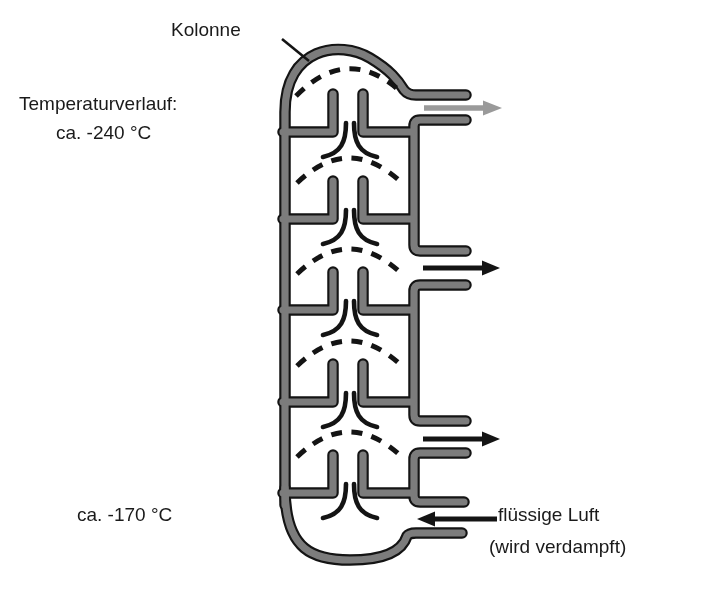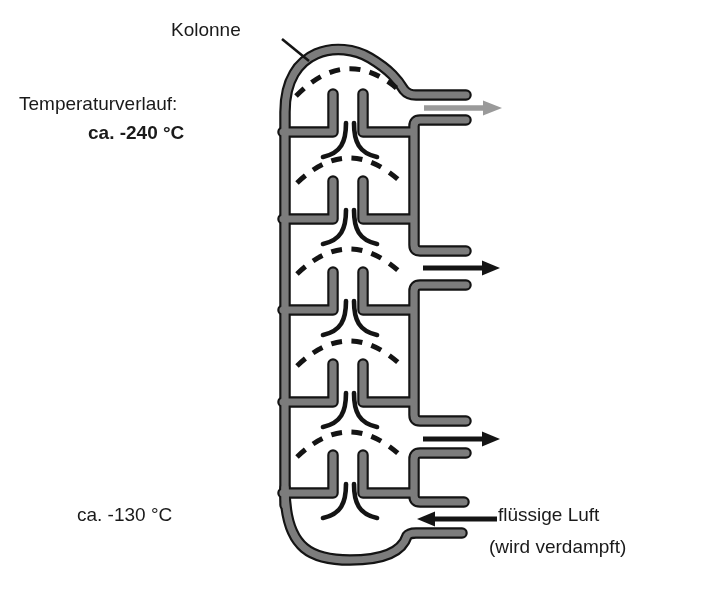--- a/index.html
+++ b/index.html
@@ -138,21 +138,21 @@
       <polygon class="head-black" points="435,511.5 417,519 435,526.5"></polygon>
     </g>
 
     <line class="pointer" x1="282" y1="39" x2="309" y2="61"></line>
   </svg>
 
   <div class="lbl" style="left:171px; top:20px;">Kolonne</div>
 
   <div class="lbl" style="left:19px; top:82px;margin-top:12px;">Temperaturverlauf:</div>
 
-  <div class="lbl" style="left:88px; top:123px;font-weight:bold;">ca. -240 °C</div>
+  <div class="lbl" style="left:56px; top:123px;">ca. -240 °C</div>
 
-  <div class="lbl" style="left:77px; top:505px;">ca. -130 °C</div>
+  <div class="lbl" style="left:77px; top:505px;">ca. -170 °C</div>
 
   <div class="lbl" style="left:489px; top:537px;">(wird verdampft)</div>
 
   <div class="lbl" style="left:498px; top:505px;">flüssige Luft</div>
 
 </div>
 
 </body></html>

